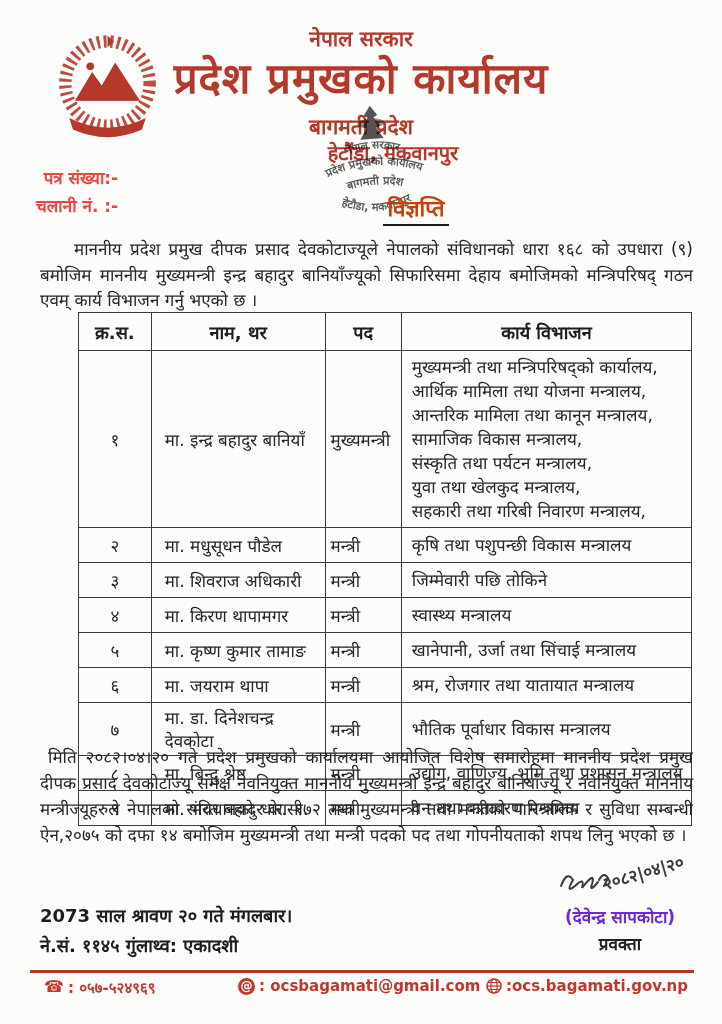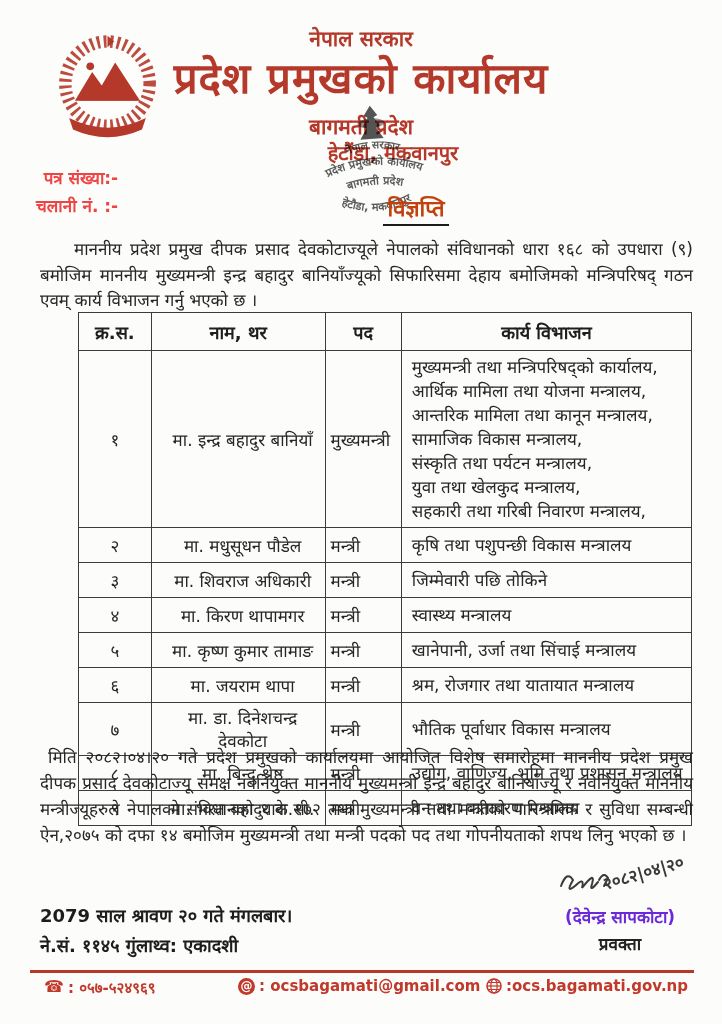--- a/index.html
+++ b/index.html
@@ -36,21 +36,21 @@
   .para2{top:744px;line-height:26px;text-indent:8px;}
   
   .cab-table{left:78px;top:312px;width:614px;border-collapse:collapse;}
   .cab-table th,.cab-table td{border:1.4px solid #3c3c3c;
     font-size:17px;vertical-align:middle;}
   .cab-table th{font-weight:bold;text-align:center;height:33px;
     color:#1e1e1e;font-size:18px;padding:2px 16px;}
   .col-sn{width:7%;}  .col-name{width:30%;}
   .col-post{width:12.5%;} .col-karya{width:50.5%;}
   .cab-table td.sn{text-align:center;}
-  .cab-table td.name{padding:3px 4px 3px 13px;text-align:center;}
+  .cab-table td.name{padding:3px 4px 3px 13px;}
   .cab-table td.post{padding:3px 7px 3px 5px;}
   .cab-table td.karya{padding:4px 4px 4px 10px;}
   .cab-table tr.small td{height:26px;}
   .karya-line{line-height:24px;}
   
   .sig-scrawl{left:553px;top:852px;width:160px;height:58px;}
   .sig-name{left:520px;top:905px;width:200px;text-align:center;
     font-size:17px;font-weight:bold;color:#6d28d9;}
   .sig-post{left:520px;top:932px;width:200px;text-align:center;
     font-size:17px;font-weight:bold;color:#222;}
@@ -219,21 +219,21 @@
 <svg class="abs sig-scrawl" viewBox="0 0 160 58">
   <g stroke="#3a3a3a" stroke-width="2" fill="none" stroke-linecap="round">
     <path d="M8,34 q6,-16 12,-6 q-8,14 2,6 q10,-10 7,2 q14,-18 10,-4 q-3,9 6,-2"></path>
     <path d="M46,28 q5,-9 9,-2 l-4,8"></path>
   </g>
   <text x="52" y="38" font-size="17" fill="#3a3a3a" font-weight="bold" transform="rotate(-16 52 38)">२०८२|०४|२०</text>
 </svg>
 <div class="abs sig-name">(देवेन्द्र सापकोटा)</div>
 <div class="abs sig-post">प्रवक्ता</div>
 
-<div class="abs date-line1">2079 साल श्रावण २० गते मंगलबार।</div>
+<div class="abs date-line1">2073 साल श्रावण २० गते मंगलबार।</div>
 <div class="abs date-line2">ने.सं. ११४५ गुंलाथ्व: एकादशी</div>
 
 <div class="abs footer-rule"></div>
 
 <div class="abs footer-item f-phone">
   <span class="f-icon">☎</span>
     <span>: ०५७-५२४९६९</span>
 </div>
 <div class="abs footer-item f-email">
   <span class="at-badge">@</span>

